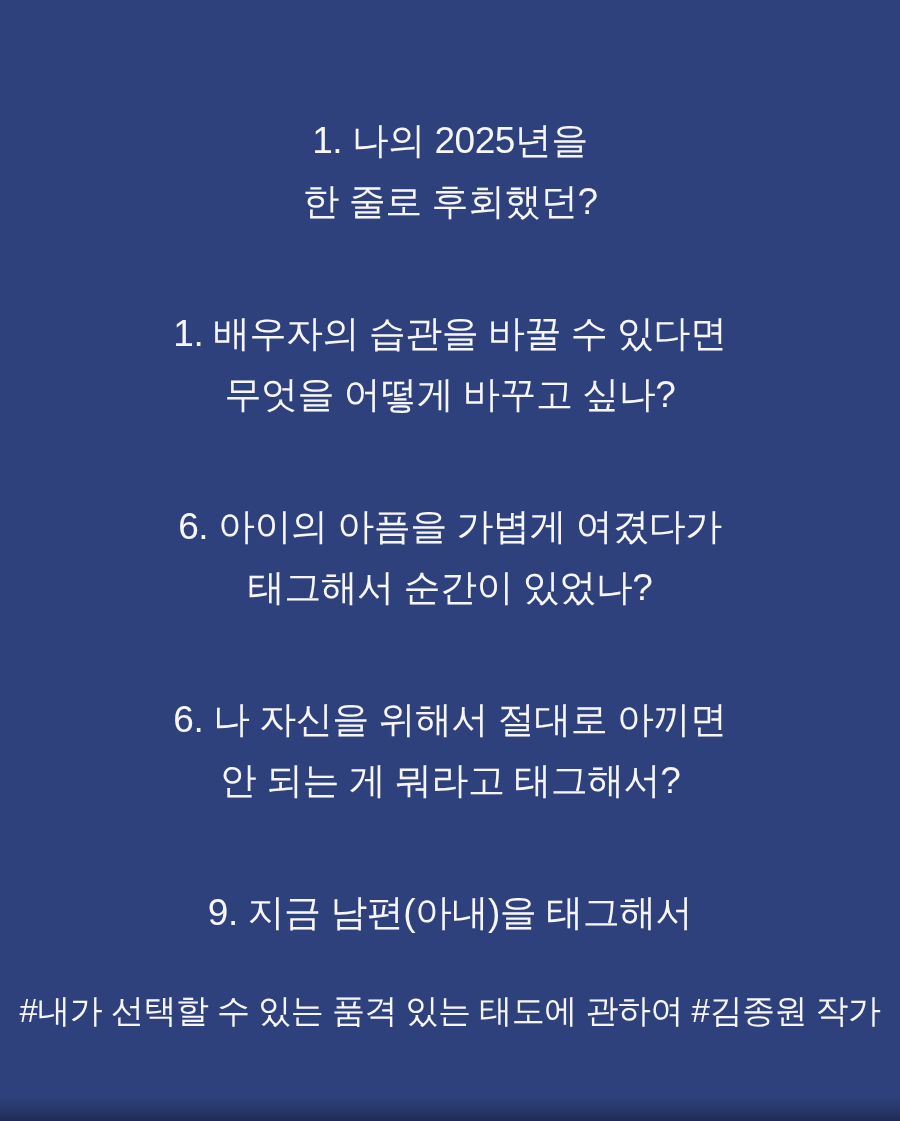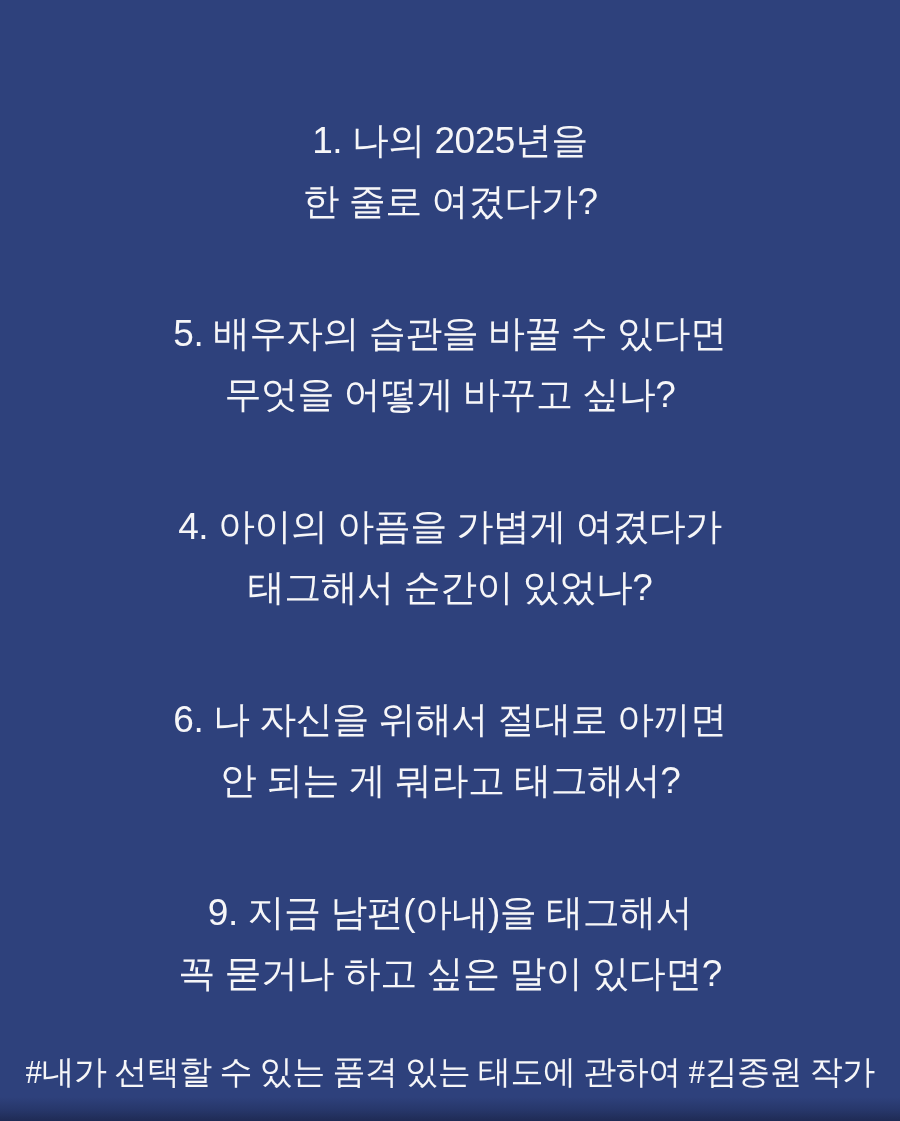--- a/index.html
+++ b/index.html
@@ -41,21 +41,20 @@
   }
   .footer-caption {
     margin-top: 46px;
     font-size: 33px;
     line-height: 44px;
     font-weight: 400;
     letter-spacing: -0.5px;
     color: var(--text, #f6f6f8);
     text-align: center;
     white-space: nowrap;
-    font-family: Liberation Serif, serif;
   }
   .bottom-shade {
     position: absolute;
     left: 0;
     bottom: 0;
     width: 100%;
     height: 24px;
     background: linear-gradient(to bottom,
       rgba(18, 24, 52, 0) 0%,
       rgba(18, 24, 52, 0.25) 55%,
@@ -65,41 +64,40 @@
 </style>
 </head>
 <body>
 
 <div class="card">
 
   <div class="questions">
 
     <div class="question">
       <div class="line">1. 나의 2025년을</div>
-      <div class="line">한 줄로 여겼다가?</div>
+      <div class="line">한 줄로 후회했던?</div>
     </div>
 
     <div class="question">
-      <div class="line">5. 배우자의 습관을 바꿀 수 있다면</div>
+      <div class="line">1. 배우자의 습관을 바꿀 수 있다면</div>
       <div class="line">무엇을 어떻게 바꾸고 싶나?</div>
     </div>
 
     <div class="question">
-      <div class="line">4. 아이의 아픔을 가볍게 여겼다가</div>
+      <div class="line">6. 아이의 아픔을 가볍게 여겼다가</div>
       <div class="line">태그해서 순간이 있었나?</div>
     </div>
 
     <div class="question">
       <div class="line">6. 나 자신을 위해서 절대로 아끼면</div>
       <div class="line">안 되는 게 뭐라고 태그해서?</div>
     </div>
 
     <div class="question">
       <div class="line">9. 지금 남편(아내)을 태그해서</div>
-      <div class="line">꼭 묻거나 하고 싶은 말이 있다면?</div>
     </div>
 
   </div>
 
   <div class="footer-caption">#내가 선택할 수 있는 품격 있는 태도에 관하여 #김종원 작가</div>
 
   <div class="bottom-shade"></div>
 
 </div>
 

